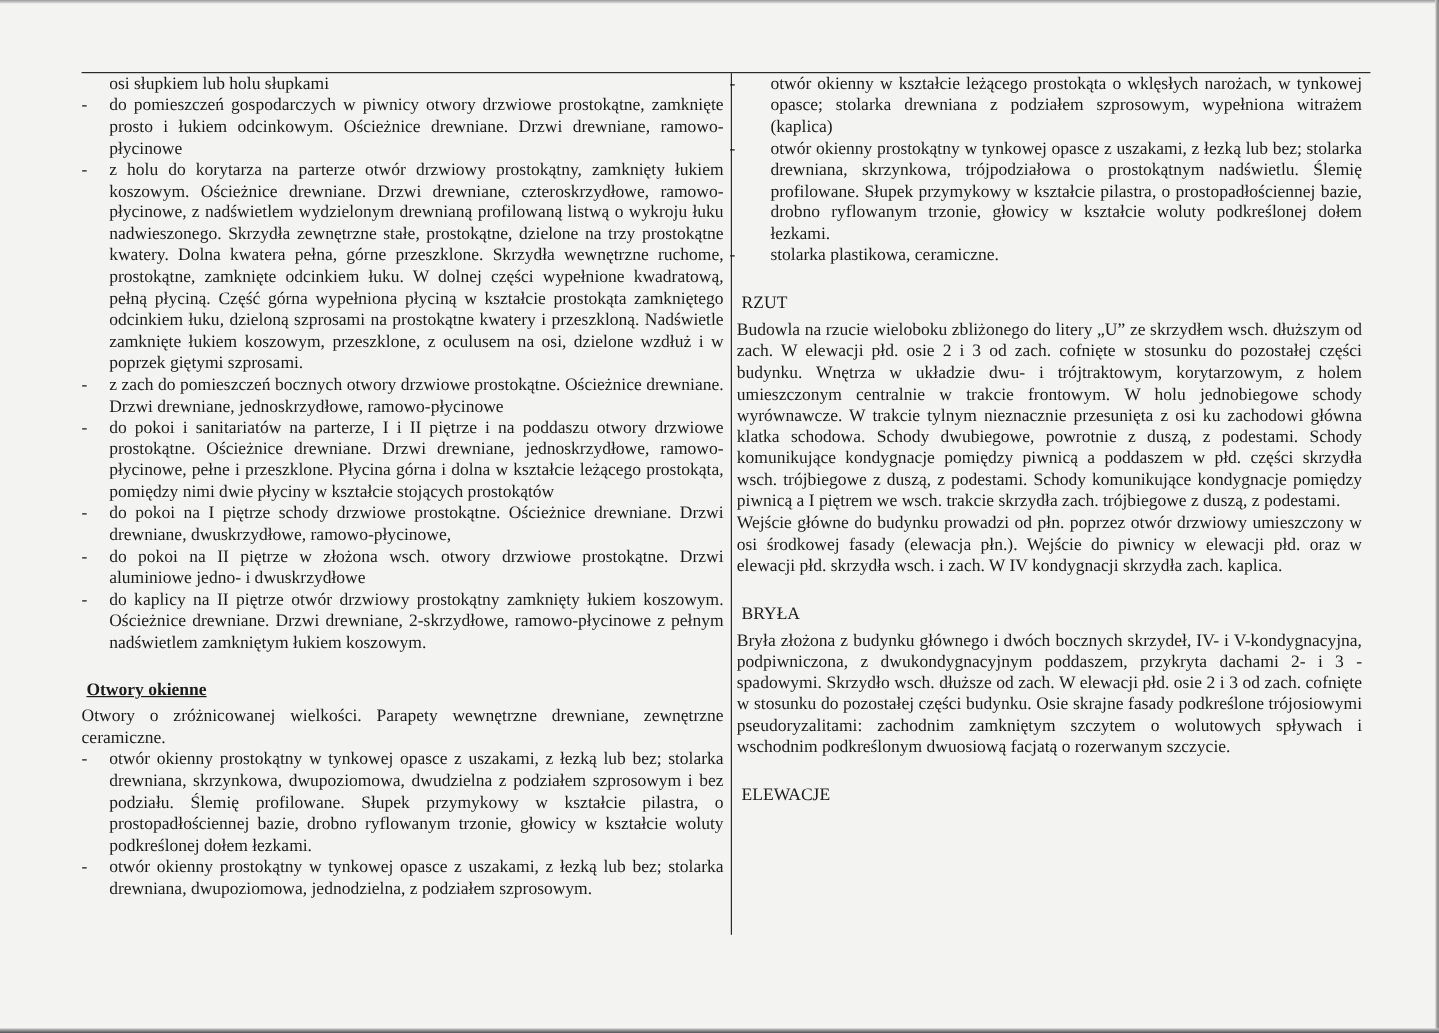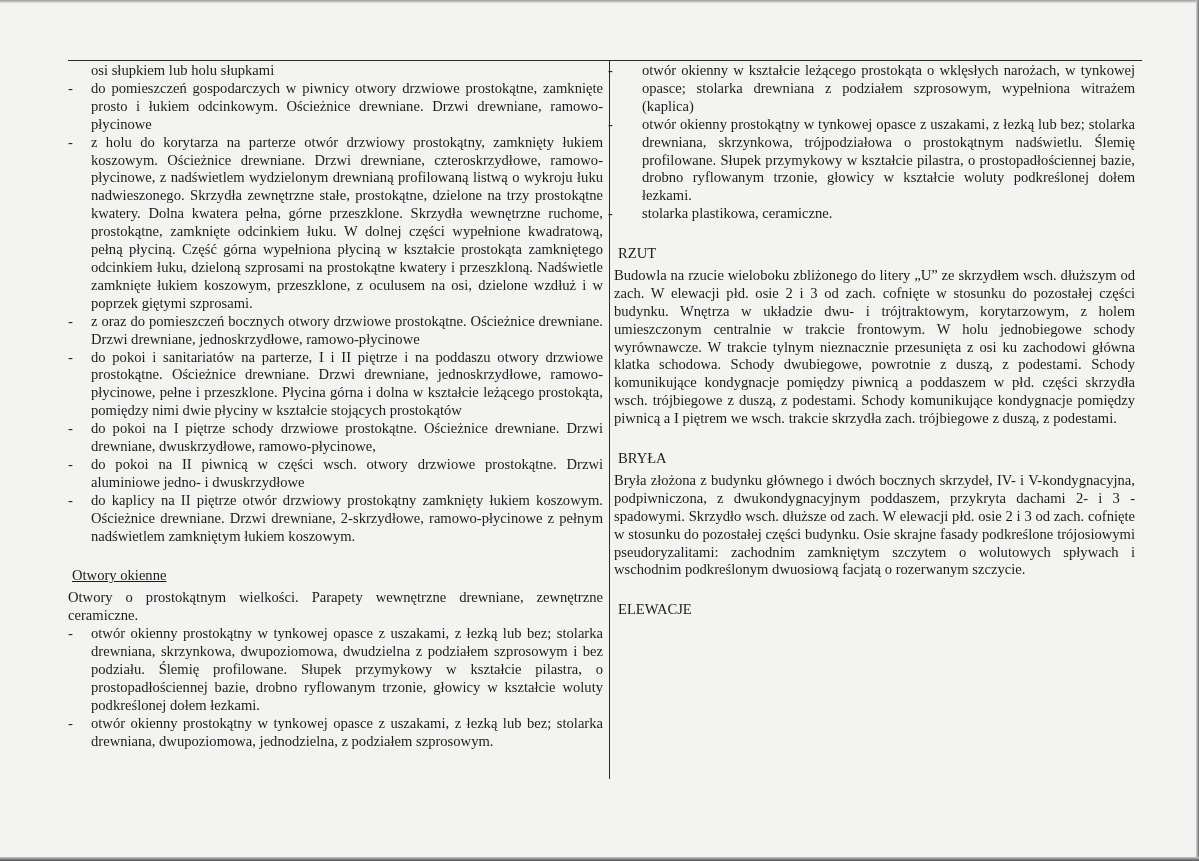--- a/index.html
+++ b/index.html
@@ -38,21 +38,21 @@
   .col-right { left: 614px; width: 521px; }
   .p { margin: 0; text-align: justify; }
   .p.last-left { text-align-last: left; }
   .indent { padding-left: 23px; }
   .li { position: relative; padding-left: 23px; text-align: justify; }
   .li .dash { position: absolute; left: 0; top: 0; }
   .col-right .li { padding-left: 28px; }
   .col-right .li .dash { left: -6px; }
   .col-right .indent { padding-left: 28px; }
   .gap { height: 17.9px; }
-  .underline { text-decoration: underline; }
+  .underline { text-decoration: underline; font-weight: bold; }
   .heading { margin: 4px; }
 </style>
 </head>
 <body>
 
 <div class="page-edge-top"></div>
 <div class="page-edge-right"></div>
 <div class="page-edge-bottom"></div>
 
 <div class="top-rule"></div>
@@ -64,43 +64,43 @@
   <div class="li">
     <span class="dash">-</span>
     <span>do pomieszczeń gospodarczych  w piwnicy otwory drzwiowe prostokątne, zamknięte prosto i łukiem odcinkowym. Ościeżnice drewniane. Drzwi drewniane, ramowo-płycinowe</span>
   </div>
   <div class="li">
     <span class="dash">-</span>
     <span>z holu do korytarza na parterze otwór drzwiowy prostokątny, zamknięty łukiem koszowym. Ościeżnice drewniane. Drzwi drewniane, czteroskrzydłowe, ramowo-płycinowe, z nadświetlem wydzielonym drewnianą profilowaną listwą o wykroju łuku nadwieszonego. Skrzydła zewnętrzne stałe, prostokątne, dzielone na trzy prostokątne kwatery. Dolna kwatera pełna, górne przeszklone. Skrzydła wewnętrzne ruchome, prostokątne, zamknięte odcinkiem łuku. W dolnej części wypełnione kwadratową, pełną płyciną. Część górna wypełniona płyciną w kształcie prostokąta zamkniętego odcinkiem łuku, dzieloną szprosami na prostokątne kwatery i przeszkloną. Nadświetle zamknięte łukiem koszowym, przeszklone, z oculusem na osi, dzielone wzdłuż i w poprzek giętymi szprosami.</span>
   </div>
   <div class="li">
     <span class="dash">-</span>
-    <span>z oraz do pomieszczeń bocznych otwory drzwiowe prostokątne. Ościeżnice drewniane. Drzwi drewniane, jednoskrzydłowe, ramowo-płycinowe</span>
+    <span>z zach do pomieszczeń bocznych otwory drzwiowe prostokątne. Ościeżnice drewniane. Drzwi drewniane, jednoskrzydłowe, ramowo-płycinowe</span>
   </div>
   <div class="li">
     <span class="dash">-</span>
     <span>do pokoi i sanitariatów na parterze, I i II piętrze i na poddaszu otwory drzwiowe prostokątne. Ościeżnice drewniane. Drzwi drewniane, jednoskrzydłowe, ramowo-płycinowe, pełne i przeszklone. Płycina górna i dolna w kształcie leżącego prostokąta, pomiędzy nimi dwie płyciny w kształcie stojących prostokątów</span>
   </div>
   <div class="li">
     <span class="dash">-</span>
     <span>do pokoi na I piętrze schody drzwiowe prostokątne. Ościeżnice drewniane. Drzwi drewniane, dwuskrzydłowe, ramowo-płycinowe,</span>
   </div>
   <div class="li">
     <span class="dash">-</span>
-    <span>do pokoi na II piwnicą w części wsch. otwory drzwiowe prostokątne. Drzwi aluminiowe jedno- i dwuskrzydłowe</span>
+    <span>do pokoi na II piętrze w złożona wsch. otwory drzwiowe prostokątne. Drzwi aluminiowe jedno- i dwuskrzydłowe</span>
   </div>
   <div class="li">
     <span class="dash">-</span>
     <span>do kaplicy na II piętrze otwór drzwiowy prostokątny zamknięty łukiem koszowym. Ościeżnice drewniane. Drzwi drewniane, 2-skrzydłowe, ramowo-płycinowe z pełnym nadświetlem zamkniętym łukiem koszowym.</span>
   </div>
 
   <div class="gap"></div>
 
   <p class="p heading underline">Otwory okienne</p>
-  <p class="p last-left">Otwory o prostokątnym wielkości. Parapety wewnętrzne drewniane, zewnętrzne ceramiczne.</p>
+  <p class="p last-left">Otwory o zróżnicowanej wielkości. Parapety wewnętrzne drewniane, zewnętrzne ceramiczne.</p>
 
   <div class="li">
     <span class="dash">-</span>
     <span>otwór okienny prostokątny w tynkowej opasce z uszakami, z łezką lub bez; stolarka drewniana, skrzynkowa, dwupoziomowa, dwudzielna z podziałem szprosowym i bez podziału. Ślemię profilowane. Słupek przymykowy w kształcie pilastra, o prostopadłościennej bazie, drobno ryflowanym trzonie, głowicy w kształcie woluty podkreślonej dołem łezkami.</span>
   </div>
   <div class="li">
     <span class="dash">-</span>
     <span>otwór okienny prostokątny w tynkowej opasce z uszakami, z łezką lub bez; stolarka drewniana, dwupoziomowa, jednodzielna, z podziałem szprosowym.</span>
   </div>
 </div>
@@ -117,20 +117,21 @@
   </div>
   <div class="li">
     <span class="dash">-</span>
     <span>stolarka plastikowa, ceramiczne.</span>
   </div>
 
   <div class="gap"></div>
 
   <p class="p heading">RZUT</p>
   <p class="p">Budowla na rzucie wieloboku zbliżonego do litery „U” ze skrzydłem wsch. dłuższym od zach. W elewacji płd. osie 2 i 3 od zach. cofnięte w stosunku do pozostałej części budynku. Wnętrza w układzie dwu- i trójtraktowym, korytarzowym,  z holem umieszczonym centralnie w trakcie frontowym. W holu jednobiegowe schody wyrównawcze. W trakcie tylnym nieznacznie przesunięta z osi ku zachodowi główna klatka schodowa. Schody dwubiegowe, powrotnie z duszą, z podestami. Schody komunikujące kondygnacje pomiędzy piwnicą a poddaszem w płd. części skrzydła wsch. trójbiegowe z duszą, z podestami. Schody komunikujące kondygnacje pomiędzy piwnicą a I piętrem we wsch. trakcie skrzydła  zach. trójbiegowe z duszą, z podestami.</p>
+  <p class="p">Wejście  główne  do  budynku prowadzi od płn.  poprzez otwór  drzwiowy umieszczony w  osi  środkowej  fasady  (elewacja płn.).  Wejście  do piwnicy  w elewacji  płd.  oraz w elewacji płd. skrzydła wsch. i zach. W IV kondygnacji skrzydła zach. kaplica.</p>
 
   <div class="gap"></div>
 
   <p class="p heading">BRYŁA</p>
   <p class="p">Bryła złożona z budynku głównego i dwóch bocznych skrzydeł, IV- i V-kondygnacyjna, podpiwniczona, z dwukondygnacyjnym poddaszem, przykryta dachami 2- i 3 -spadowymi. Skrzydło wsch. dłuższe od zach. W elewacji płd. osie 2 i 3 od zach. cofnięte w stosunku do pozostałej części budynku. Osie skrajne fasady podkreślone trójosiowymi pseudoryzalitami: zachodnim zamkniętym szczytem o wolutowych spływach i wschodnim podkreślonym dwuosiową facjatą o rozerwanym szczycie.</p>
 
   <div class="gap"></div>
 
   <p class="p heading">ELEWACJE</p>
 </div>

